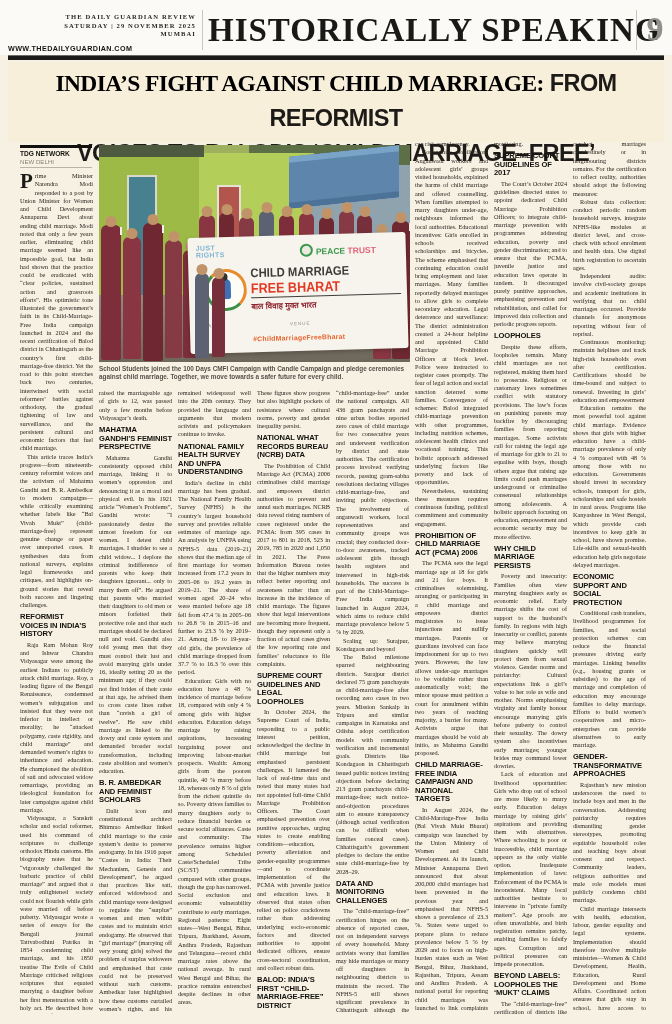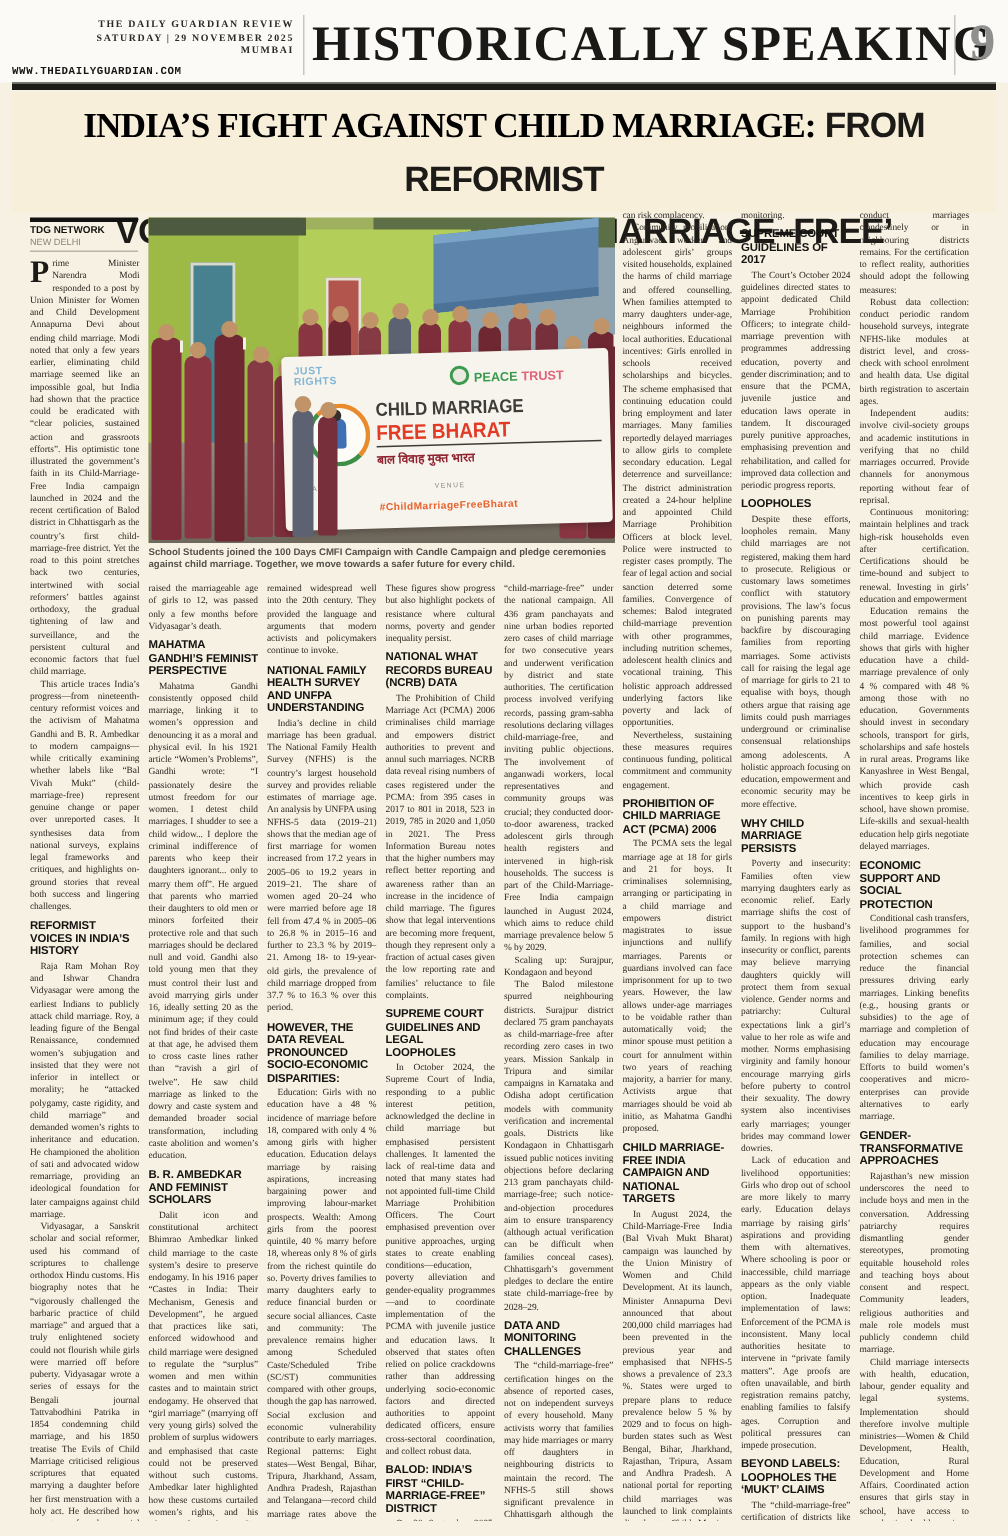--- a/index.html
+++ b/index.html
@@ -3,21 +3,21 @@
 <meta charset="utf-8">
 <style>
   html,body{margin:0;padding:0;background:#e8e4d8;}
   .page{position:relative;width:672px;height:1024px;background:#f6f1e3;overflow:hidden;
         font-family:"Liberation Serif",serif;color:#2b2620;}
   
   .tophead{position:absolute;left:0;top:0;width:672px;height:55px;background:#fbfaf6;}
   .mast-left{position:absolute;left:8px;top:13px;width:188px;text-align:right;
              font-family:"Liberation Serif",serif;font-weight:700;color:#2a2a28;}
   .mast-left .ln{font-size:6.6px;letter-spacing:1.1px;line-height:8.6px;}
-  .mast-url{position:absolute;left:8px;top:44px;font-family:Liberation Mono, monospace;
+  .mast-url{position:absolute;left:8px;top:44px;font-family:Liberation Sans, sans-serif;
             font-weight:700;font-size:7.2px;letter-spacing:.4px;color:#161616;}
   .vr{position:absolute;top:10px;width:1px;height:40px;background:#c9c6bd;}
   .vr1{left:202px;} .vr2{left:636px;}
   .section-title{position:absolute;left:208px;top:8px;width:424px;height:44px;
                  font-family:"Liberation Serif",serif;font-weight:700;font-size:33px;
                  letter-spacing:1px;color:#191918;text-align:center;line-height:44px;white-space:nowrap;}
   .pagenum{position:absolute;left:640px;top:6px;width:30px;font-family:"Liberation Serif",serif;
            font-weight:700;font-size:34px;color:#8f8f8d;text-align:center;line-height:46px;}
   .rule-thick{position:absolute;left:8px;top:55px;width:656px;height:4px;background:#1b1b19;
               border-top:1px solid #6b6b66;}
@@ -190,21 +190,20 @@
       <p class="para cont">raised the marriageable age of girls to 12, was passed only a few months before Vidyasagar’s death.</p>
       <div class="chead">MAHATMA GANDHI’S FEMINIST PERSPECTIVE</div>
       <p class="para">Mahatma Gandhi consistently opposed child marriage, linking it to women’s oppression and denouncing it as a moral and physical evil. In his 1921 article “Women’s Problems”, Gandhi wrote: “I passionately desire the utmost freedom for our women. I detest child marriages. I shudder to see a child widow... I deplore the criminal indifference of parents who keep their daughters ignorant... only to marry them off”. He argued that parents who married their daughters to old men or minors forfeited their protective role and that such marriages should be declared null and void. Gandhi also told young men that they must control their lust and avoid marrying girls under 16, ideally setting 20 as the minimum age; if they could not find brides of their caste at that age, he advised them to cross caste lines rather than “ravish a girl of twelve”. He saw child marriage as linked to the dowry and caste system and demanded broader social transformation, including caste abolition and women’s education.</p>
       <div class="chead">B. R. AMBEDKAR AND FEMINIST SCHOLARS</div>
       <p class="para">Dalit icon and constitutional architect Bhimrao Ambedkar linked child marriage to the caste system’s desire to preserve endogamy. In his 1916 paper “Castes in India: Their Mechanism, Genesis and Development”, he argued that practices like sati, enforced widowhood and child marriage were designed to regulate the “surplus” women and men within castes and to maintain strict endogamy. He observed that “girl marriage” (marrying off very young girls) solved the problem of surplus widowers and emphasised that caste could not be preserved without such customs. Ambedkar later highlighted how these customs curtailed women’s rights, and his advocacy for gender equality influenced post-colonial legal reforms.</p>
     </div>
   <div class="col c2">
       <p class="para cont">remained widespread well into the 20th century. They provided the language and arguments that modern activists and policymakers continue to invoke.</p>
       <div class="chead">NATIONAL FAMILY HEALTH SURVEY AND UNFPA UNDERSTANDING</div>
       <p class="para">India’s decline in child marriage has been gradual. The National Family Health Survey (NFHS) is the country’s largest household survey and provides reliable estimates of marriage age. An analysis by UNFPA using NFHS-5 data (2019–21) shows that the median age of first marriage for women increased from 17.2 years in 2005–06 to 19.2 years in 2019–21. The share of women aged 20–24 who were married before age 18 fell from 47.4 % in 2005–06 to 26.8 % in 2015–16 and further to 23.3 % by 2019–21. Among 18- to 19-year-old girls, the prevalence of child marriage dropped from 37.7 % to 16.3 % over this period.</p>
-      <div class="chead">HOWEVER, THE DATA REVEAL PRONOUNCED SOCIO-ECONOMIC DISPARITIES:</div>
       <p class="para">Education: Girls with no education have a 48 % incidence of marriage before 18, compared with only 4 % among girls with higher education. Education delays marriage by raising aspirations, increasing bargaining power and improving labour-market prospects. Wealth: Among girls from the poorest quintile, 40 % marry before 18, whereas only 8 % of girls from the richest quintile do so. Poverty drives families to marry daughters early to reduce financial burden or secure social alliances. Caste and community: The prevalence remains higher among Scheduled Caste/Scheduled Tribe (SC/ST) communities compared with other groups, though the gap has narrowed. Social exclusion and economic vulnerability contribute to early marriages. Regional patterns: Eight states—West Bengal, Bihar, Tripura, Jharkhand, Assam, Andhra Pradesh, Rajasthan and Telangana—record child marriage rates above the national average. In rural West Bengal and Bihar, the practice remains entrenched despite declines in other areas.</p>
     </div>
   <div class="col c3">
       <p class="para cont">These figures show progress but also highlight pockets of resistance where cultural norms, poverty and gender inequality persist.</p>
       <div class="chead">NATIONAL WHAT RECORDS BUREAU (NCRB) DATA</div>
       <p class="para">The Prohibition of Child Marriage Act (PCMA) 2006 criminalises child marriage and empowers district authorities to prevent and annul such marriages. NCRB data reveal rising numbers of cases registered under the PCMA: from 395 cases in 2017 to 801 in 2018, 523 in 2019, 785 in 2020 and 1,050 in 2021. The Press Information Bureau notes that the higher numbers may reflect better reporting and awareness rather than an increase in the incidence of child marriage. The figures show that legal interventions are becoming more frequent, though they represent only a fraction of actual cases given the low reporting rate and families’ reluctance to file complaints.</p>
       <div class="chead">SUPREME COURT GUIDELINES AND LEGAL LOOPHOLES</div>
       <p class="para">In October 2024, the Supreme Court of India, responding to a public interest petition, acknowledged the decline in child marriage but emphasised persistent challenges. It lamented the lack of real-time data and noted that many states had not appointed full-time Child Marriage Prohibition Officers. The Court emphasised prevention over punitive approaches, urging states to create enabling conditions—education, poverty alleviation and gender-equality programmes—and to coordinate implementation of the PCMA with juvenile justice and education laws. It observed that states often relied on police crackdowns rather than addressing underlying socio-economic factors and directed authorities to appoint dedicated officers, ensure cross-sectoral coordination, and collect robust data.</p>
       <div class="chead">BALOD: INDIA’S FIRST “CHILD-MARRIAGE-FREE” DISTRICT</div>
       <p class="para">On 30 September 2025, Balod district in Chhattisgarh became India’s first district officially certified as</p>

